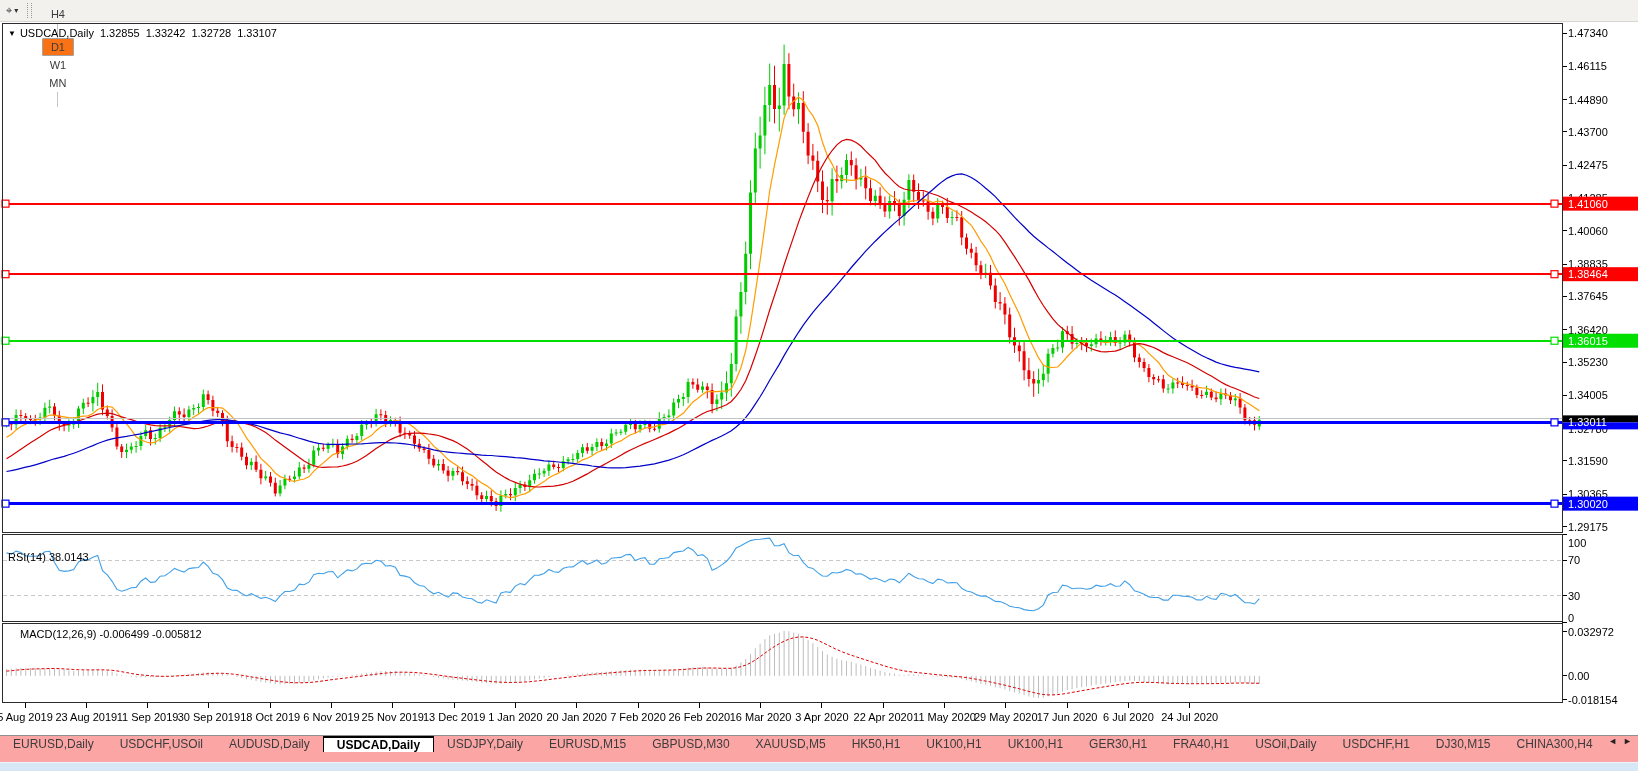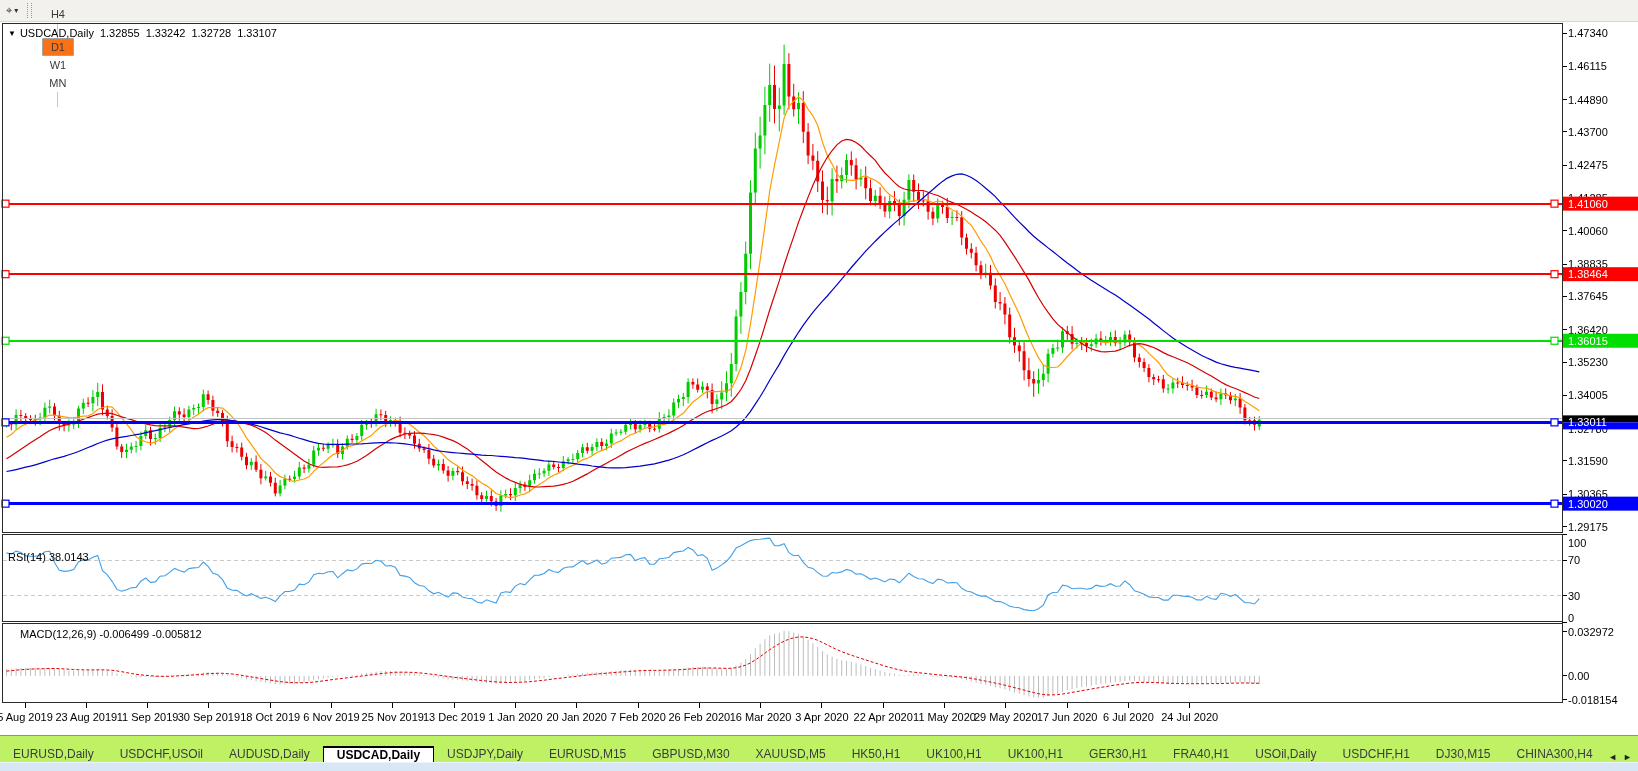--- a/index.html
+++ b/index.html
@@ -16,22 +16,22 @@
   .tb-sep{width:1px;height:15px;background:#c9c6bf;margin:0 4px;}
   
   #chart{position:absolute;left:0;top:23px;}
   .overlay{position:absolute;font-size:11px;color:#000;pointer-events:none;white-space:nowrap;}
   .chart-title{left:8px;top:27px;}
   .chart-title .arr{font-size:8px;vertical-align:1px;margin-right:4px;}
   .chart-title span.v{margin-left:6px;}
   .rsi-label{left:8px;top:551px;}
   .macd-label{left:20px;top:628px;}
   
-  .tabbar{position:absolute;left:0;top:735px;width:100%;height:26px;background:#bef264;
-          border-top:1px solid #8f8f8f;display:flex;align-items:flex-end;font-size:12px;overflow:hidden;}
+  .tabbar{position:absolute;left:0;top:735px;width:100%;height:26px;background:#fca5a5;
+          border-top:1px solid #8f8f8f;display:flex;align-items:flex-start;font-size:12px;overflow:hidden;}
   .tab{display:flex;align-items:center;padding:0 13px;color:#3c3c3c;position:relative;cursor:pointer;}
   .tab-sep{width:1px;height:13px;background:#b5b5b5;align-self:center;}
   .tab.active{background:#ffffff;border:1px solid #000;border-bottom:none;border-top-width:2px;
               font-weight:bold;color:#000;margin-top:0;}
   .tab-nav{margin-left:auto;display:flex;align-items:center;gap:6px;padding:0 6px;color:#222;font-size:9px;cursor:pointer;}
   .strip{position:absolute;left:0;top:762px;width:100%;height:9px;background:#d8e7f6;border-top:1px solid #eef3f9;}
 </style>
 </head>
 <body>
 

